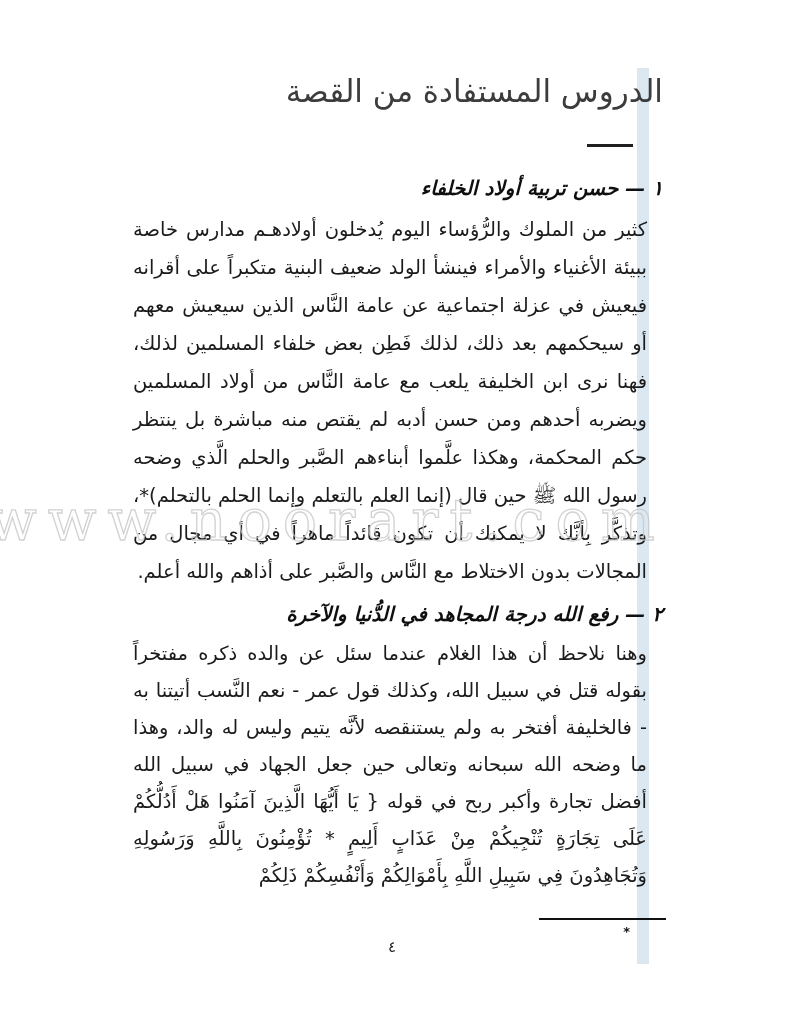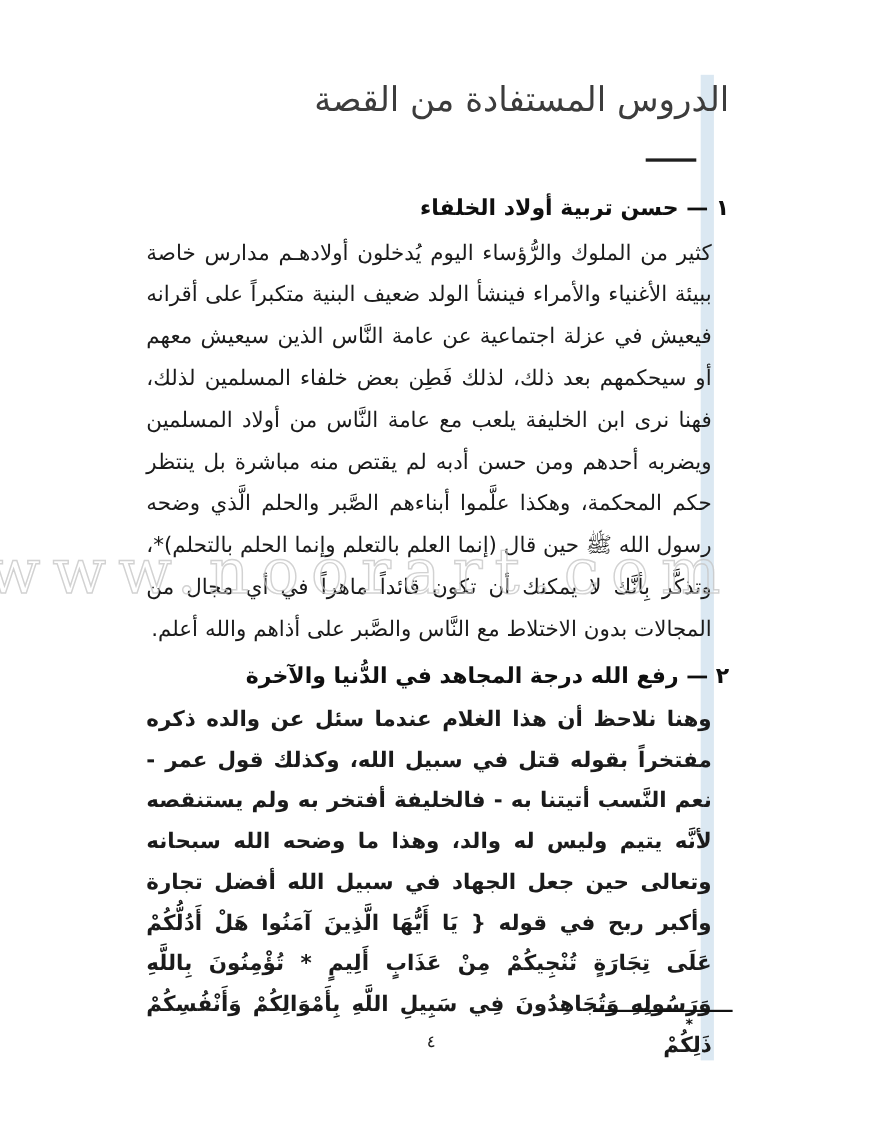--- a/index.html
+++ b/index.html
@@ -43,31 +43,32 @@
     height: 3px;
     background: #1f1f1f;
     margin: 32px 30px 0 0;
   }
   .heading {
     margin: 26px 0 0 0;
     font-size: 20px;
     font-weight: bold;
     color: #0f0f0f;
     line-height: 30px;
+    font-style: italic;
   }
   .heading.second { margin-top: 8px; }
   .para {
     margin: 8px 16px 0 0;
     font-size: 19.5px;
     line-height: 38px;
     text-align: justify;
     text-justify: inter-word;
     color: #1b1b1b;
   }
-  .para.second { line-height: 37px; margin-top: 6px; font-weight: bold; }
+  .para.second { line-height: 37px; margin-top: 6px; }
   
   .watermark {
     position: absolute;
     top: 487px;
     left: -12px;
     width: 830px;
     white-space: nowrap;
     overflow: hidden;
     direction: ltr;
     font-family: "DejaVu Serif", serif;

